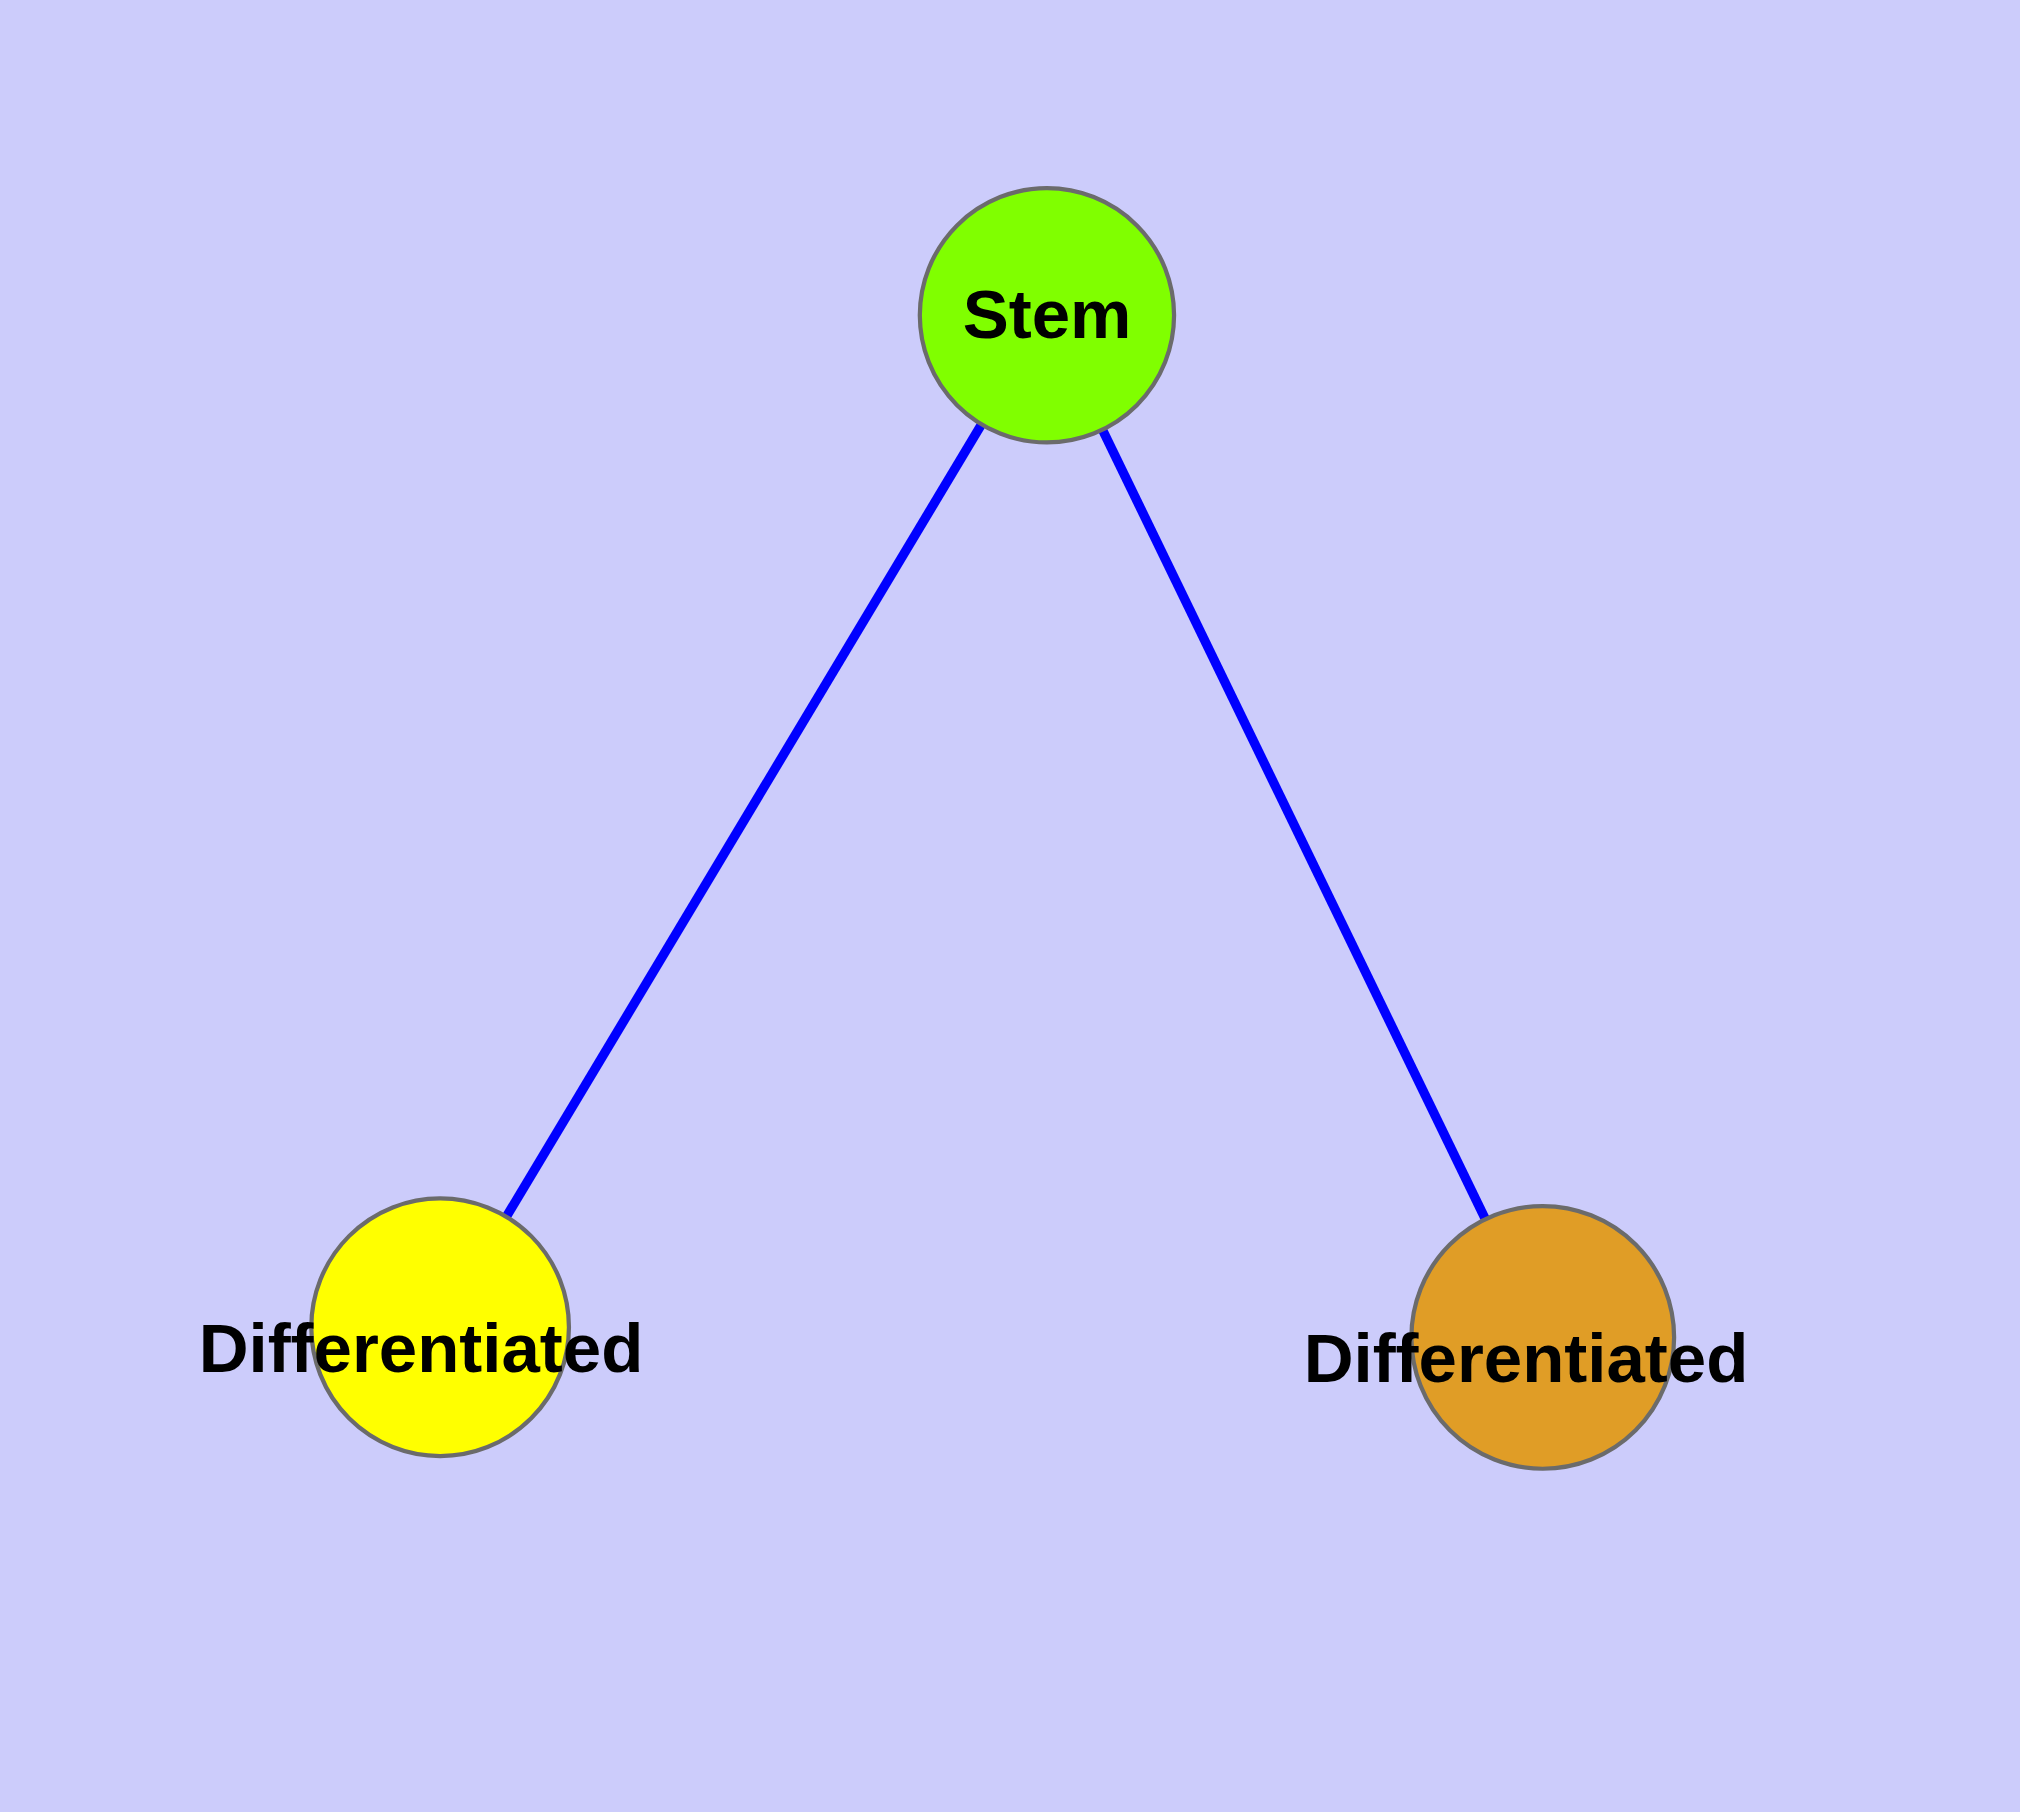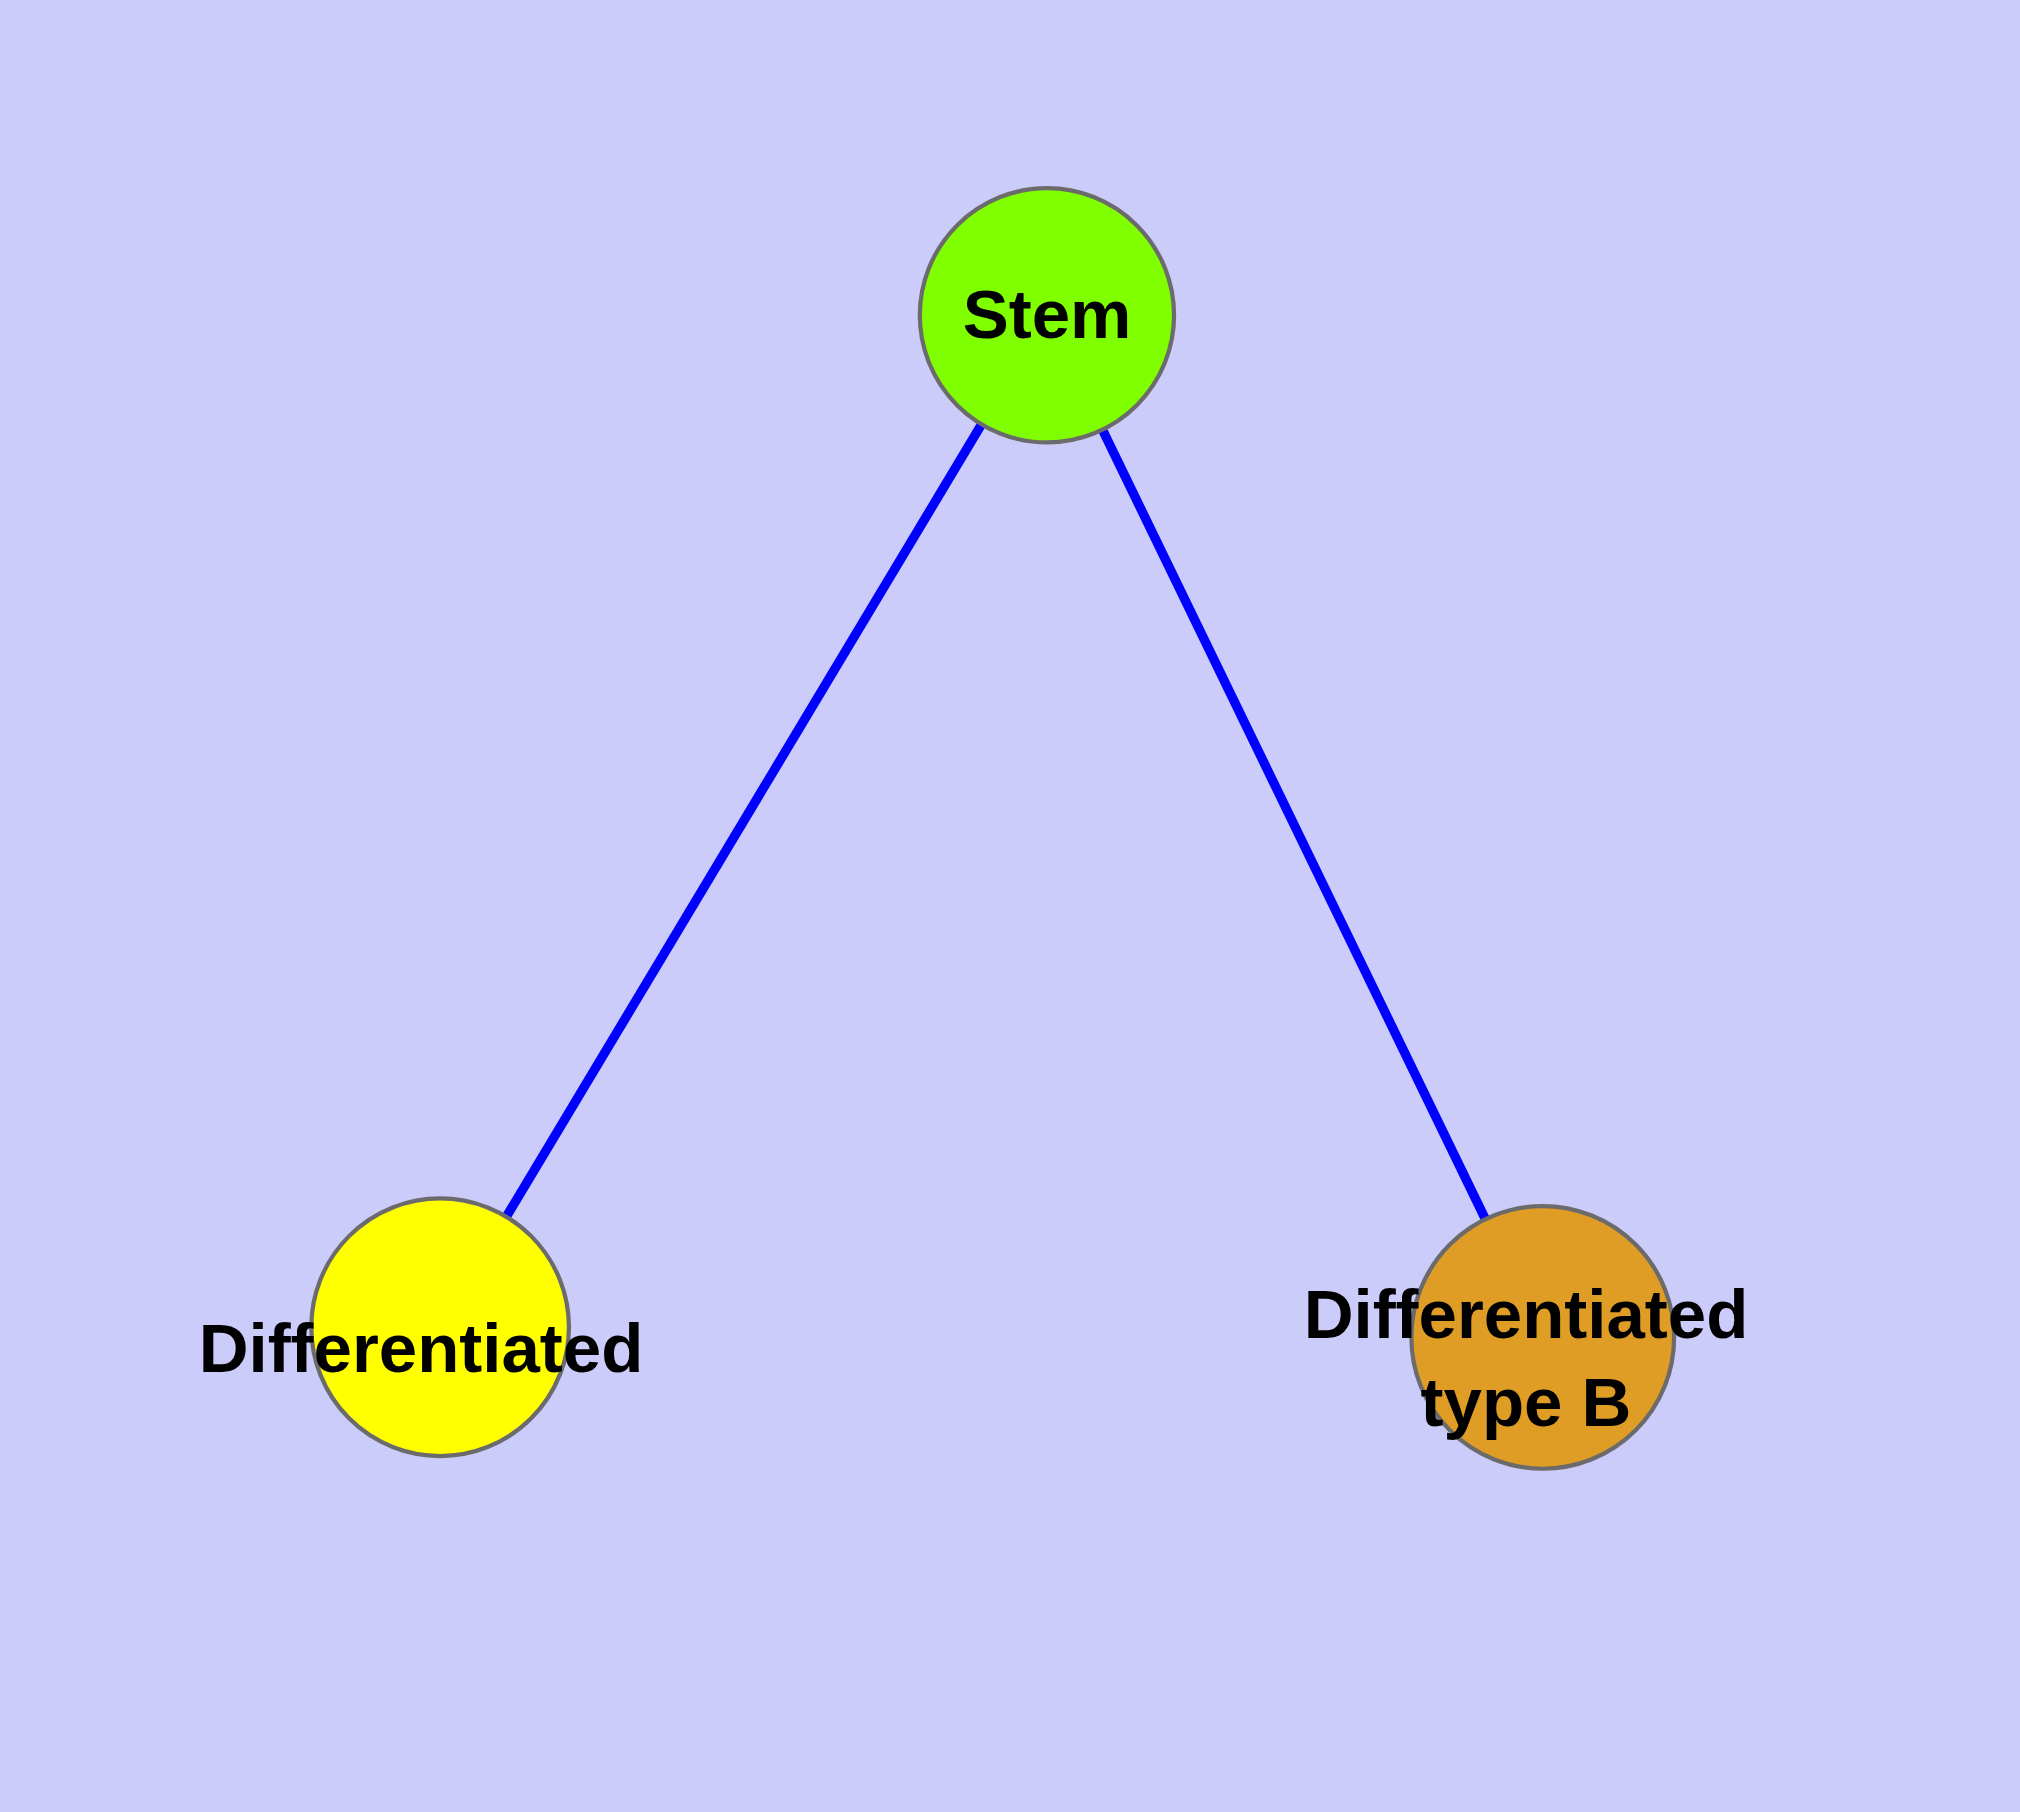--- a/index.html
+++ b/index.html
@@ -70,16 +70,16 @@
       <circle cx="519" cy="1566" r="152" fill="#ffff00" stroke="#6b6b6b" stroke-width="5"></circle>
       <circle cx="1820" cy="1578" r="155" fill="#e09d26" stroke="#6b6b6b" stroke-width="5"></circle>
     </g>
 
   </svg>
 
   <div class="node-label" id="label-stem">Stem</div>
 
   <div class="node-label" id="label-diff-a"><span>Differentiated</span><br></div>
 
-  <div class="node-label" id="label-diff-b"><span>Differentiated</span><br><span>type B</span></div>
+  <div class="node-label" id="label-diff-b"><span>Differentiated</span><br></div>
 
 </div>
 
 
 </body></html>

